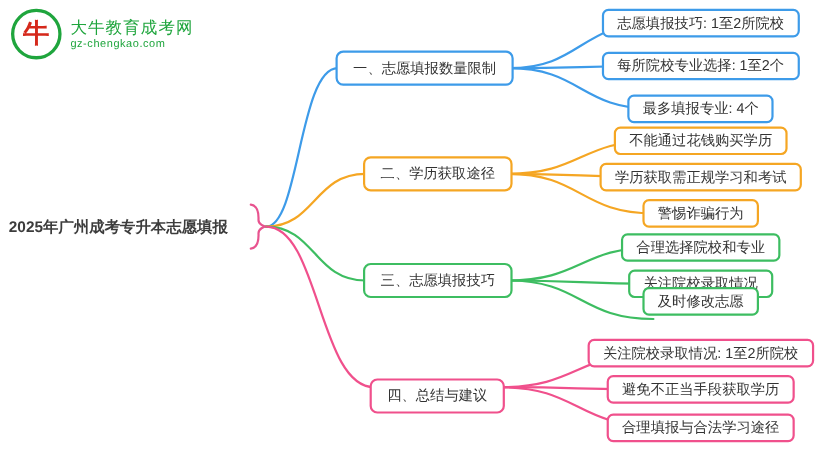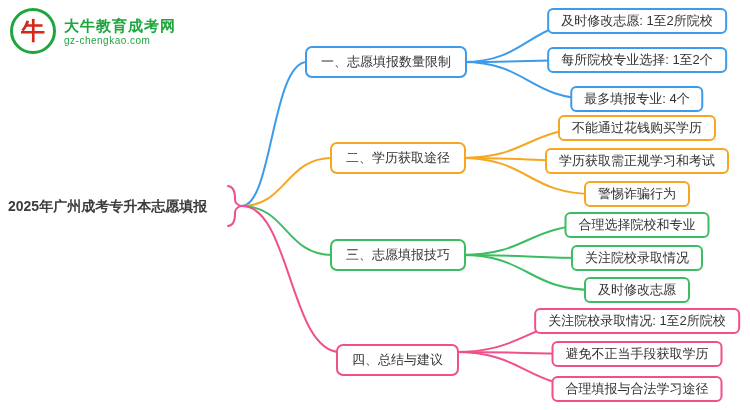--- a/index.html
+++ b/index.html
@@ -24,21 +24,21 @@
     position:absolute;left:8px;top:197px;font-size:14px;line-height:18px;
     color:#3c3c3c;font-weight:700;white-space:nowrap;z-index:2;
   }
 
   .logo{position:absolute;left:10px;top:8px;display:flex;align-items:center;gap:8px;z-index:2}
   .logo-mark{
     width:46px;height:46px;border:3px solid #1FA53D;border-radius:50%;
     display:flex;align-items:center;justify-content:center;box-sizing:border-box;
   }
   .logo-glyph{color:#D5281B;font-size:24px;font-weight:bold;line-height:1}
-  .logo-name{color:#1FA53D;font-size:15px;font-weight:bold;letter-spacing:1px;line-height:1.2}
+  .logo-name{color:#1FA53D;font-size:15px;font-weight:normal;letter-spacing:1px;line-height:1.2}
   .logo-url{color:#1FA53D;font-size:10px;margin-top:0;letter-spacing:.5px}
 </style>
 </head>
 <body>
 
 <div class="stage">
 
   <svg class="links" viewBox="0 0 750 410">
 
     <path class="brace" d="M228,186 C236,187 235,197 235,200 C235,204 240,206 242,206 C240,206 235,208 235,212 C235,215 236,225 228,226"></path>
@@ -75,29 +75,29 @@
     </div>
   </div>
 
   <div class="root">2025年广州成考专升本志愿填报</div>
 
   <div class="node branch c0" style="left:305px;top:46px">一、志愿填报数量限制</div>
   <div class="node branch c1" style="left:330px;top:142px">二、学历获取途径</div>
   <div class="node branch c2" style="left:330px;top:239px">三、志愿填报技巧</div>
   <div class="node branch c3" style="left:336px;top:344px">四、总结与建议</div>
 
-  <div class="node leaf c0" style="top:8px">及时修改志愿: 1至2所院校</div>
+  <div class="node leaf c0" style="top:8px">志愿填报技巧: 1至2所院校</div>
   <div class="node leaf c0" style="top:47px">每所院校专业选择: 1至2个</div>
   <div class="node leaf c0" style="top:86px">最多填报专业: 4个</div>
 
   <div class="node leaf c1" style="top:115px">不能通过花钱购买学历</div>
   <div class="node leaf c1" style="top:148px">学历获取需正规学习和考试</div>
   <div class="node leaf c1" style="top:181px">警惕诈骗行为</div>
 
   <div class="node leaf c2" style="top:212px">合理选择院校和专业</div>
   <div class="node leaf c2" style="top:245px">关注院校录取情况</div>
-  <div class="node leaf c2" style="top:277px">及时修改志愿</div>
+  <div class="node leaf c2" style="top:261px">及时修改志愿</div>
 
   <div class="node leaf c3" style="top:308px">关注院校录取情况: 1至2所院校</div>
   <div class="node leaf c3" style="top:341px">避免不正当手段获取学历</div>
   <div class="node leaf c3" style="top:376px">合理填报与合法学习途径</div>
 
 </div>
 
 </body></html>

